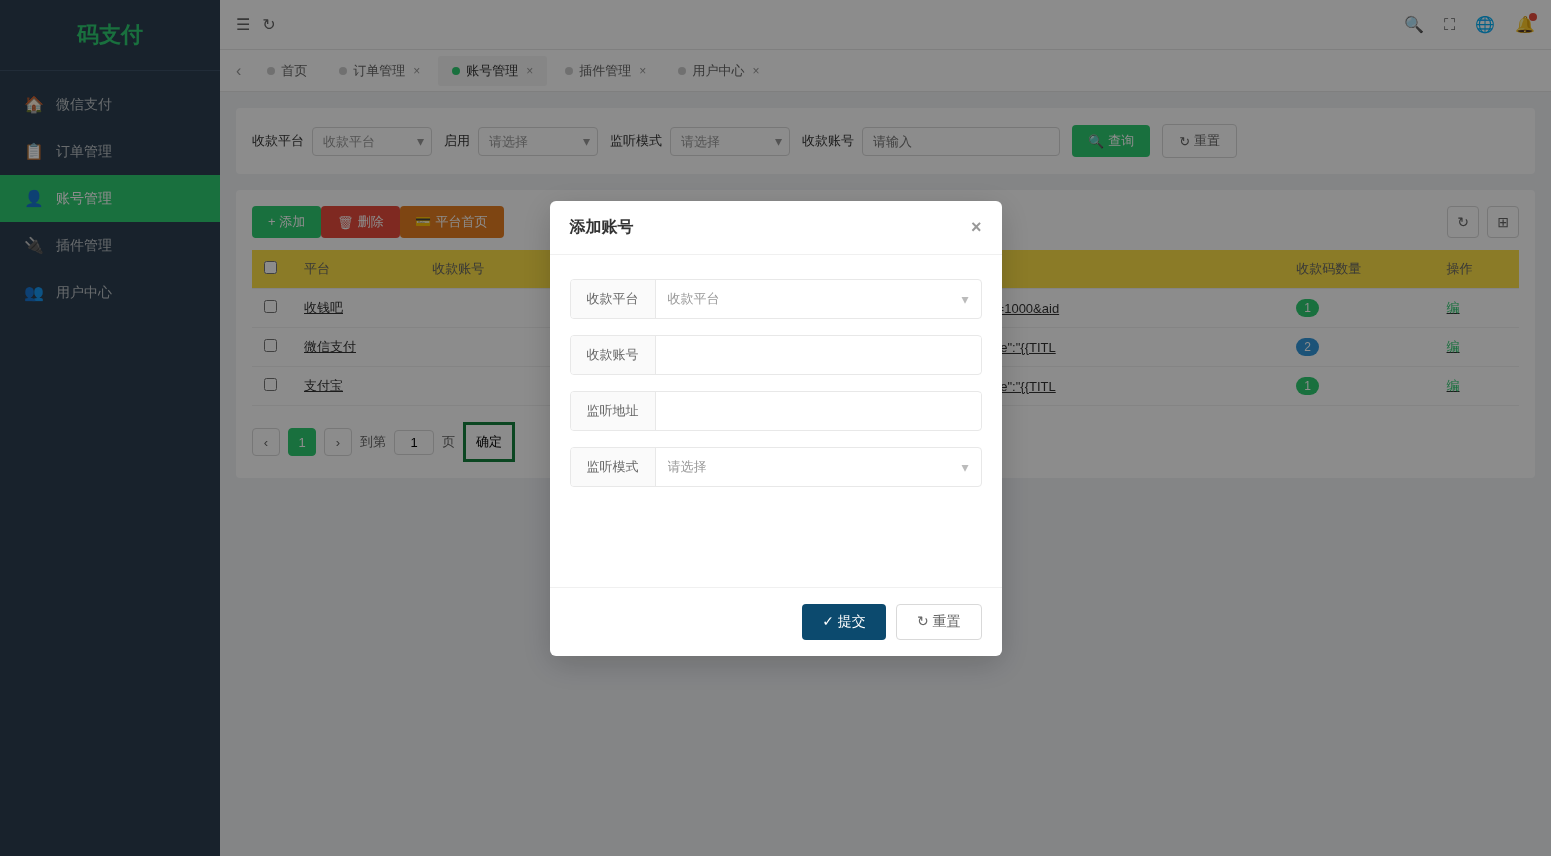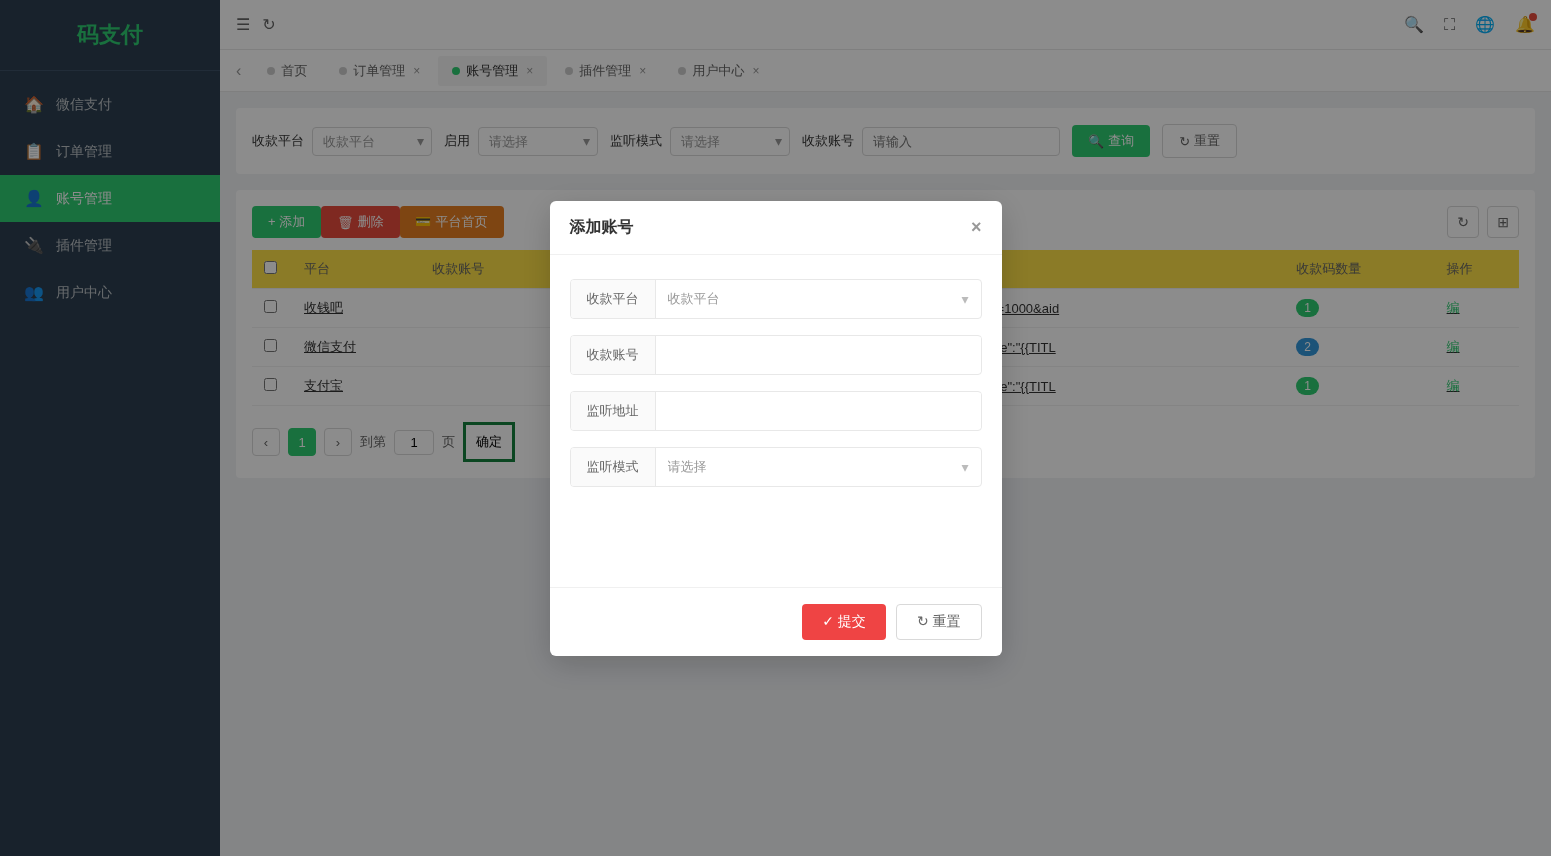--- a/index.html
+++ b/index.html
@@ -368,21 +368,21 @@
       pointer-events: none;
     }
     .dialog-footer {
       display: flex;
       justify-content: flex-end;
       gap: 10px;
       padding: 16px 20px;
       border-top: 1px solid #f0f0f0;
     }
     .btn-submit {
-      background: #ef4444;
+      background: #0c4a6e;
       color: #fff;
       border: none;
       border-radius: 4px;
       padding: 8px 20px;
       cursor: pointer;
       font-size: 14px;
       display: flex;
       align-items: center;
       gap: 4px;
     }

